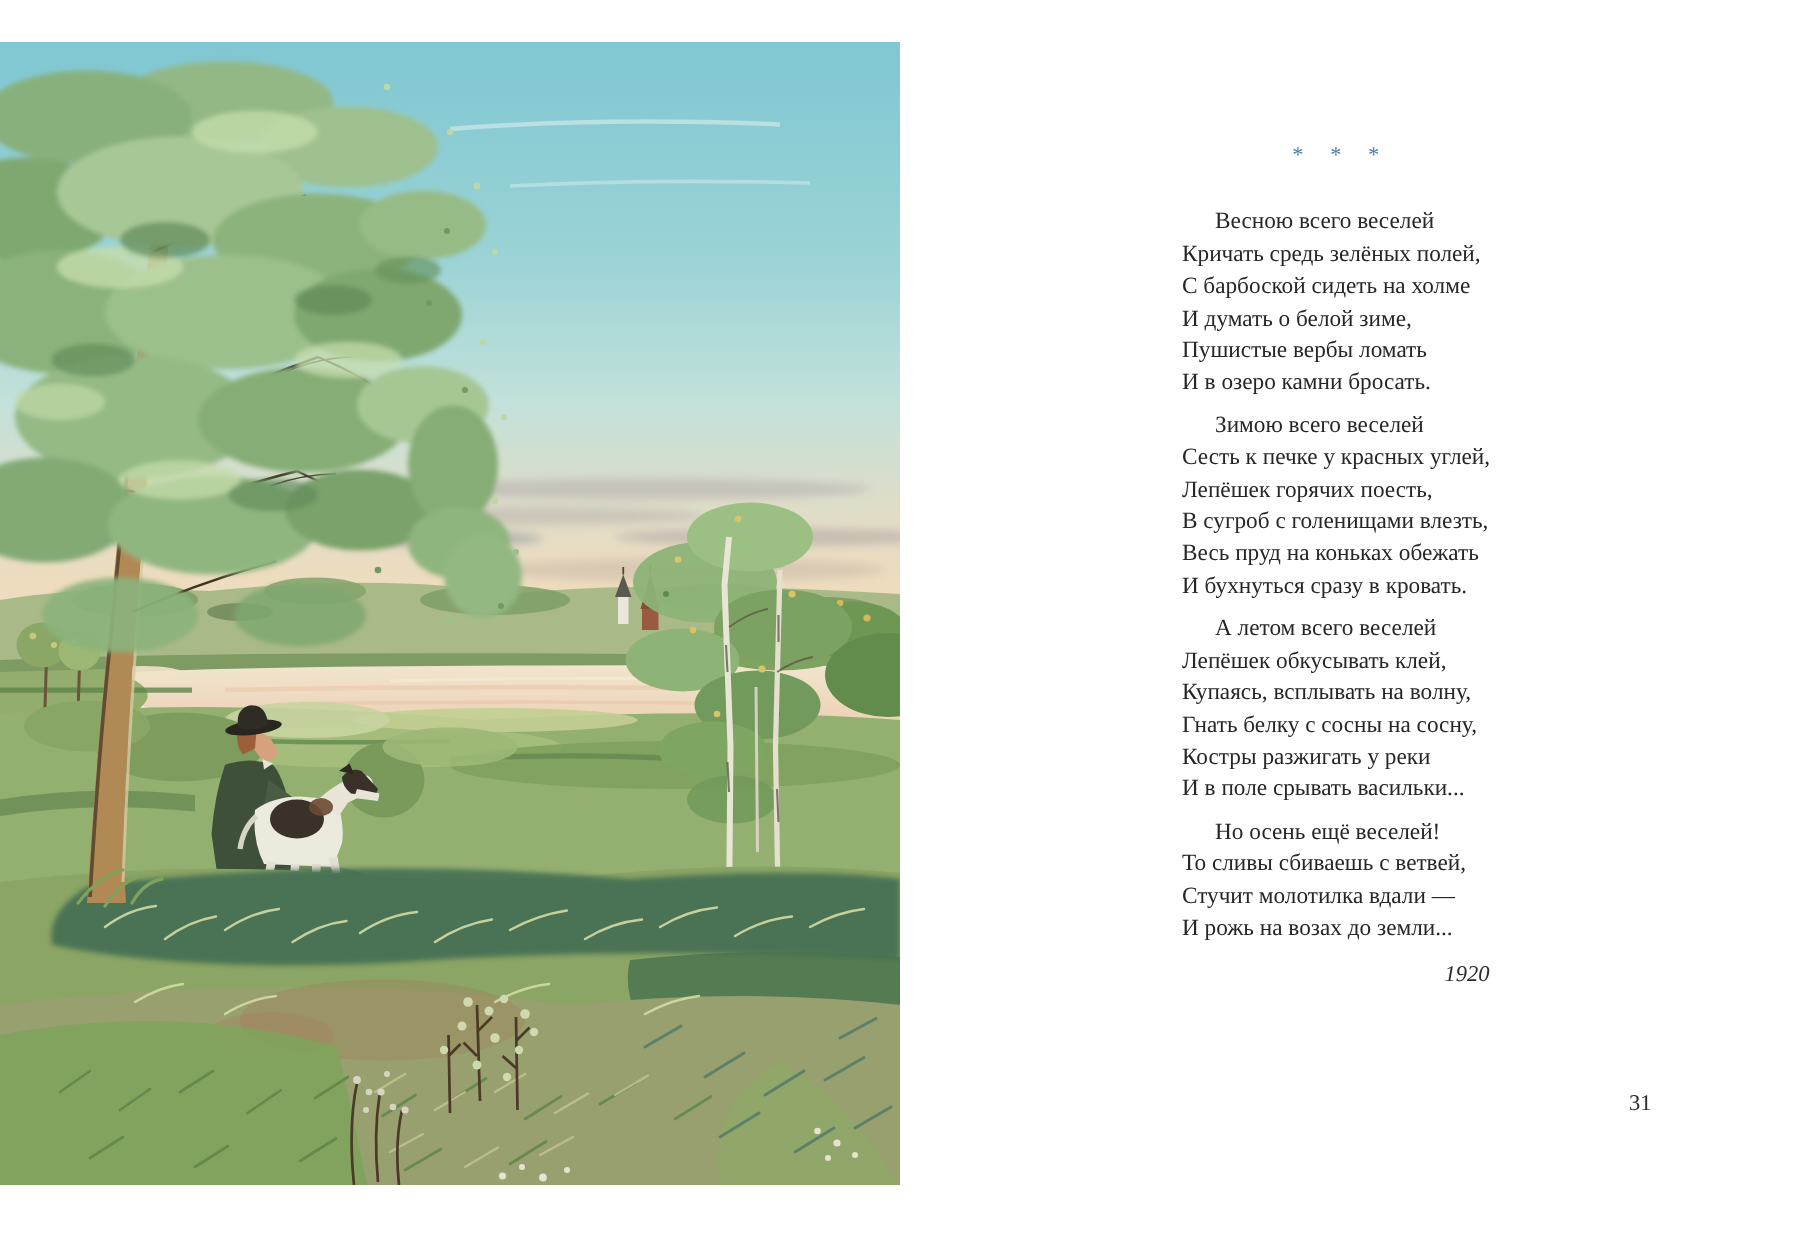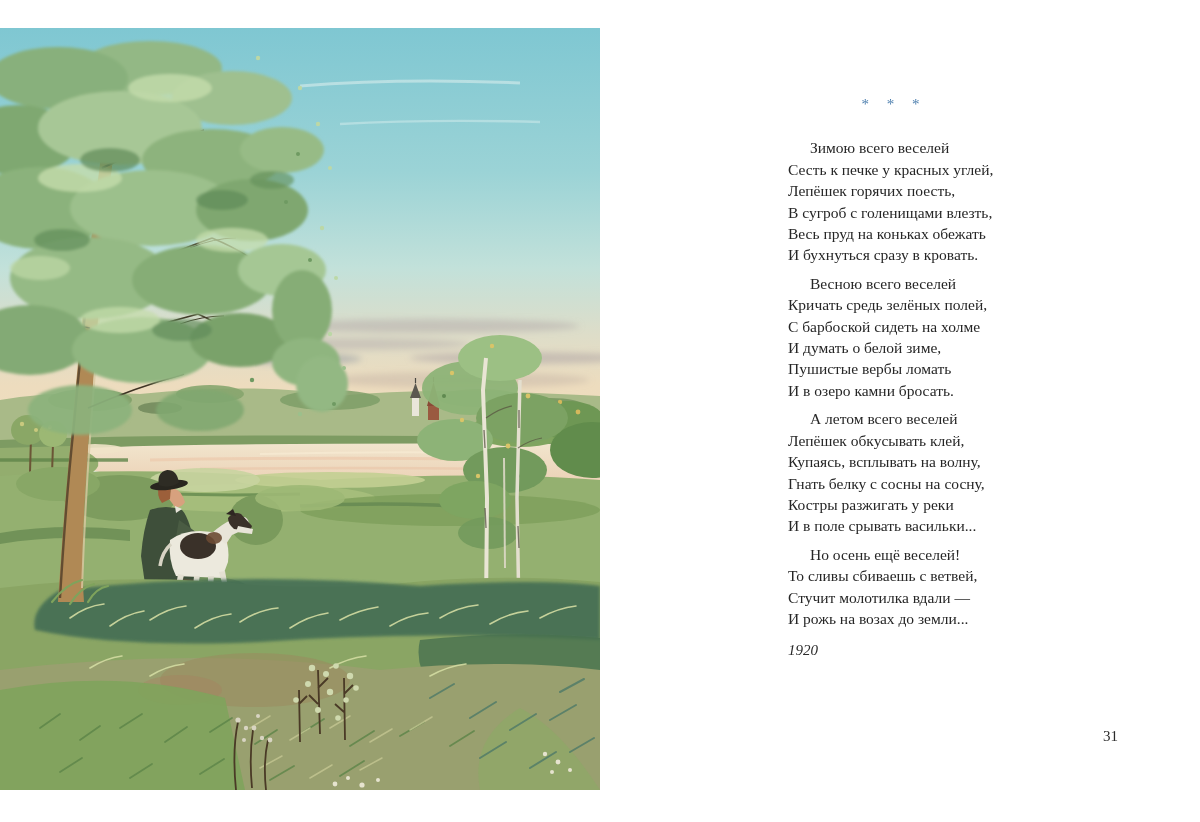--- a/index.html
+++ b/index.html
@@ -18,25 +18,25 @@
     color:#262626;font-size:15.5px;line-height:21.4px;
   }
   .section-mark{
     text-align:center;color:#4d7fae;font-size:15px;letter-spacing:7px;
     margin:0 0 22px 0;padding-left:7px;
   }
   .stanza{margin:0 0 7px 0;}
   .stanza .line{white-space:nowrap;}
   .stanza .line.first{padding-left:22px;}
   .year{
-    text-align:left;font-style:italic;font-size:15px;margin-top:11px;
+    text-align:right;font-style:italic;font-size:15px;margin-top:11px;
     color:#2b2b2b;
   }
   .page-number{
-    position:absolute;left:1086px;top:728px;width:32px;text-align:right;
+    position:absolute;left:1086px;top:728px;width:32px;text-align:left;
     font-size:15px;color:#2b2b2b;
   }
 </style>
 </head>
 <body>
 
 <div class="spread">
 
   <figure class="illustration" style="margin:0;" aria-label="Gouache landscape: a man in a dark green coat and hat sits on a grassy hill beside a white dog with dark patches, under a tall tree, overlooking a pale lake, fields and a distant village church at dusk">
     <svg viewBox="0 0 600 762" xmlns="http://www.w3.org/2000/svg" role="img">
@@ -339,35 +339,35 @@
         </g>
         <path d="M52 574 q14 -18 30 -22 M70 576 q10 -16 24 -20 M88 574 q8 -14 20 -16" stroke="#7fa35c" stroke-width="2.2" fill="none" stroke-linecap="round"></path>
       </g>
     </svg>
   </figure>
 
   <div class="poem-page">
     <div class="section-mark">* * *</div>
 
     <div class="stanza">
+      <div class="line first">Весною всего веселей</div>
+      <div class="line">Кричать средь зелёных полей,</div>
+      <div class="line">С барбоской сидеть на холме</div>
+      <div class="line">И думать о белой зиме,</div>
+      <div class="line">Пушистые вербы ломать</div>
+      <div class="line">И в озеро камни бросать.</div>
+    </div>
+
+    <div class="stanza">
       <div class="line first">Зимою всего веселей</div>
       <div class="line">Сесть к печке у красных углей,</div>
       <div class="line">Лепёшек горячих поесть,</div>
       <div class="line">В сугроб с голенищами влезть,</div>
       <div class="line">Весь пруд на коньках обежать</div>
       <div class="line">И бухнуться сразу в кровать.</div>
-    </div>
-
-    <div class="stanza">
-      <div class="line first">Весною всего веселей</div>
-      <div class="line">Кричать средь зелёных полей,</div>
-      <div class="line">С барбоской сидеть на холме</div>
-      <div class="line">И думать о белой зиме,</div>
-      <div class="line">Пушистые вербы ломать</div>
-      <div class="line">И в озеро камни бросать.</div>
     </div>
 
     <div class="stanza">
       <div class="line first">А летом всего веселей</div>
       <div class="line">Лепёшек обкусывать клей,</div>
       <div class="line">Купаясь, всплывать на волну,</div>
       <div class="line">Гнать белку с сосны на сосну,</div>
       <div class="line">Костры разжигать у реки</div>
       <div class="line">И в поле срывать васильки...</div>
     </div>

